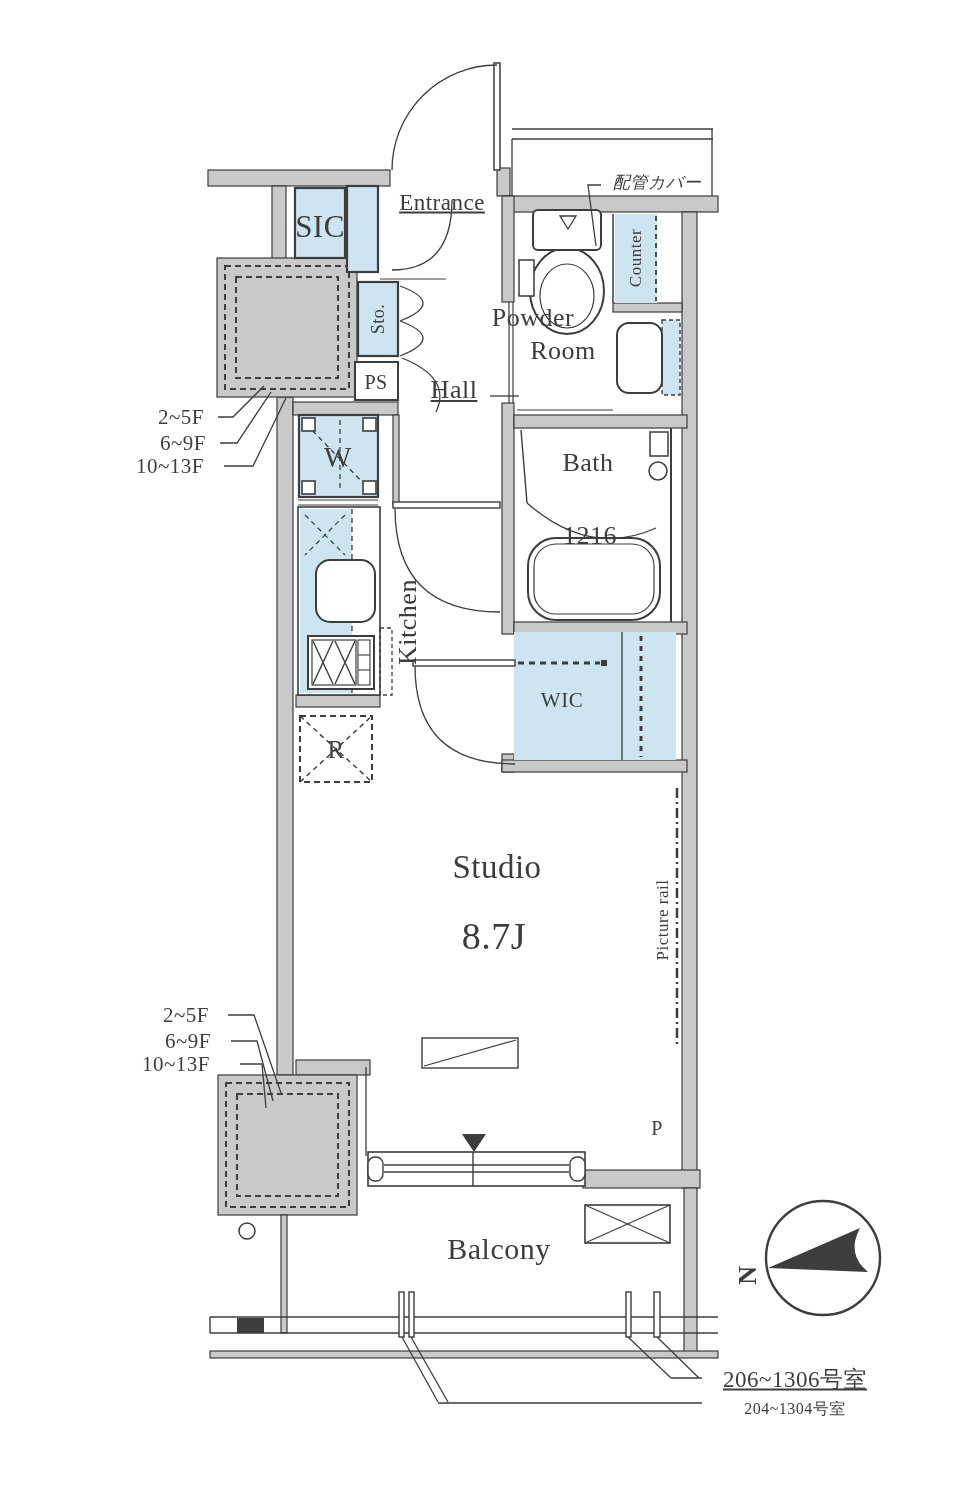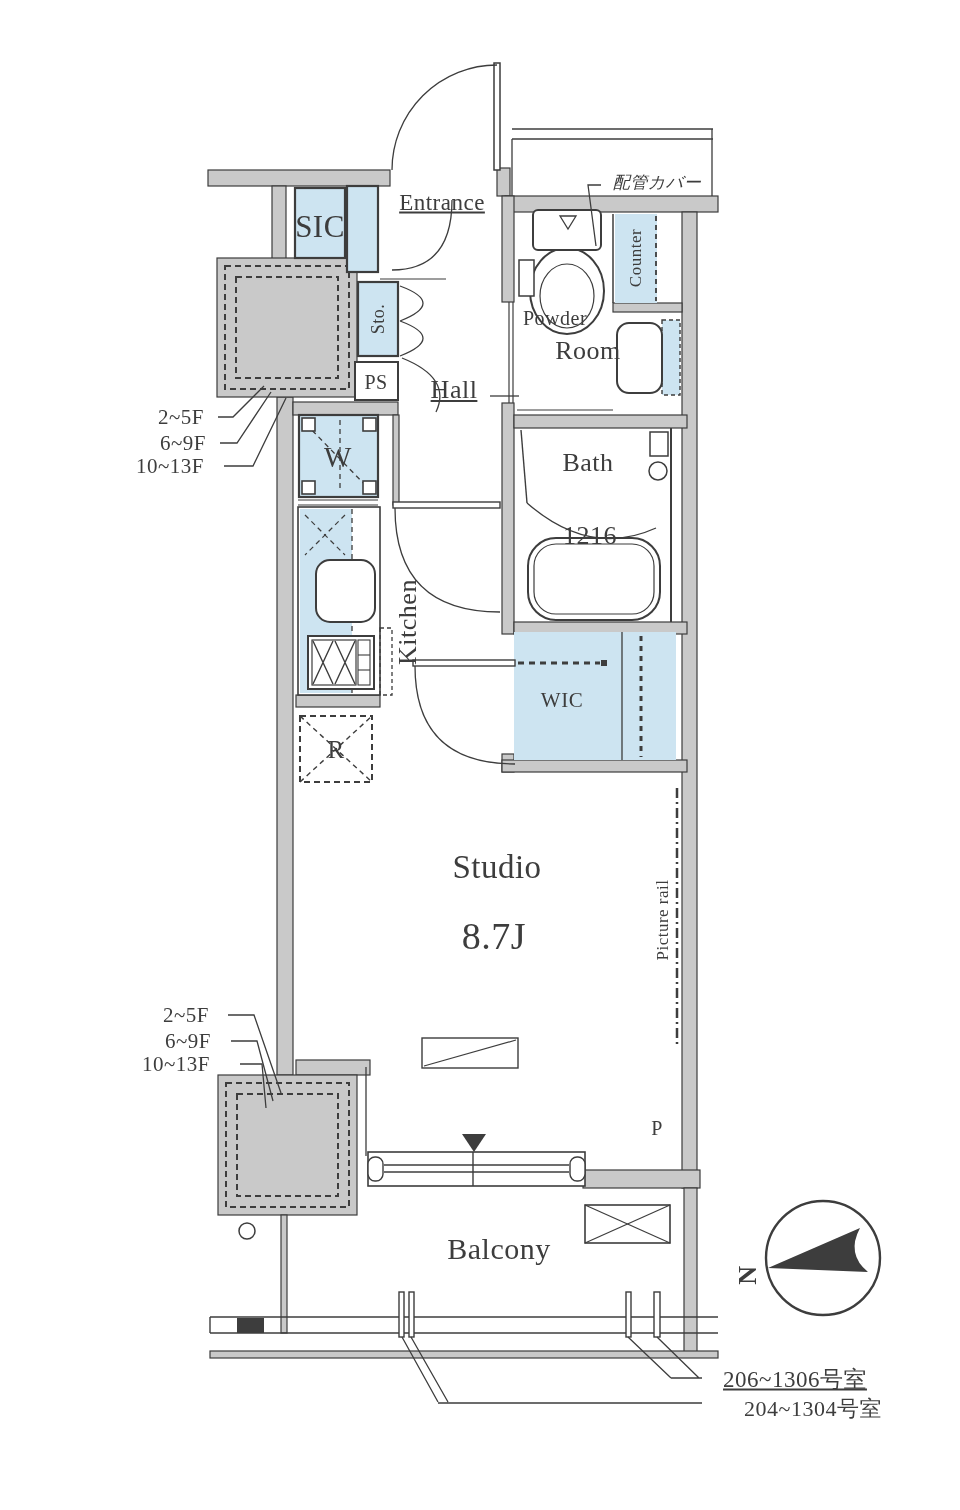--- a/index.html
+++ b/index.html
@@ -247,22 +247,22 @@
       <circle class="wh" stroke-width="2.4" cx="823" cy="1258" r="57"></circle>
       <path class="dk" d="M768 1268 L860 1228 Q846 1254 868 1272 Z"></path>
     </g>
   </svg>
 
   <div class="lbl" style="left:442px;top:202px;font-size:23px;text-decoration:underline;">Entrance</div>
   <div class="lbl" style="left:320px;top:226px;font-size:31px;">SIC</div>
   <div class="lbl v" style="left:378px;top:319px;font-size:18px;">Sto.</div>
   <div class="lbl" style="left:376px;top:382px;font-size:20px;">PS</div>
   <div class="lbl" style="left:657px;top:182px;font-size:17px;font-style:italic;">配管カバー</div>
-  <div class="lbl" style="left:555px;top:318px;font-size:20px;">Powder</div>
-  <div class="lbl" style="left:563px;top:351px;font-size:26px;margin-left:25px;">Room</div>
+  <div class="lbl" style="left:533px;top:318px;font-size:26px;">Powder</div>
+  <div class="lbl" style="left:563px;top:351px;font-size:26px;">Room</div>
   <div class="lbl v" style="left:635px;top:258px;font-size:17px;">Counter</div>
   <div class="lbl" style="left:454px;top:390px;font-size:26px;text-decoration:underline;">Hall</div>
   <div class="lbl" style="left:588px;top:463px;font-size:26px;">Bath</div>
   <div class="lbl" style="left:590px;top:492px;font-size:26px;margin-top:44px;">1216</div>
   <div class="lbl" style="left:338px;top:457px;font-size:29px;">W</div>
   <div class="lbl v" style="left:408px;top:622px;font-size:26px;">Kitchen</div>
   <div class="lbl" style="left:562px;top:700px;font-size:21px;">WIC</div>
   <div class="lbl" style="left:336px;top:749px;font-size:25px;">R</div>
   <div class="lbl" style="left:497px;top:867px;font-size:33px;">Studio</div>
   <div class="lbl" style="left:494px;top:936px;font-size:38px;">8.7J</div>
@@ -273,15 +273,15 @@
 
   <div class="lbl" style="left:181px;top:417px;font-size:21px;">2~5F</div>
   <div class="lbl" style="left:183px;top:443px;font-size:21px;">6~9F</div>
   <div class="lbl" style="left:170px;top:466px;font-size:21px;">10~13F</div>
 
   <div class="lbl" style="left:186px;top:1015px;font-size:21px;">2~5F</div>
   <div class="lbl" style="left:188px;top:1041px;font-size:21px;">6~9F</div>
   <div class="lbl" style="left:176px;top:1064px;font-size:21px;">10~13F</div>
 
   <div class="lbl" style="left:795px;top:1379px;font-size:23px;text-decoration:underline;">206~1306号室</div>
-  <div class="lbl" style="left:795px;top:1409px;font-size:22px;margin-left:18px;">204~1304号室</div>
+  <div class="lbl" style="left:795px;top:1409px;font-size:16px;">204~1304号室</div>
 
 </div>
 
 </body></html>

